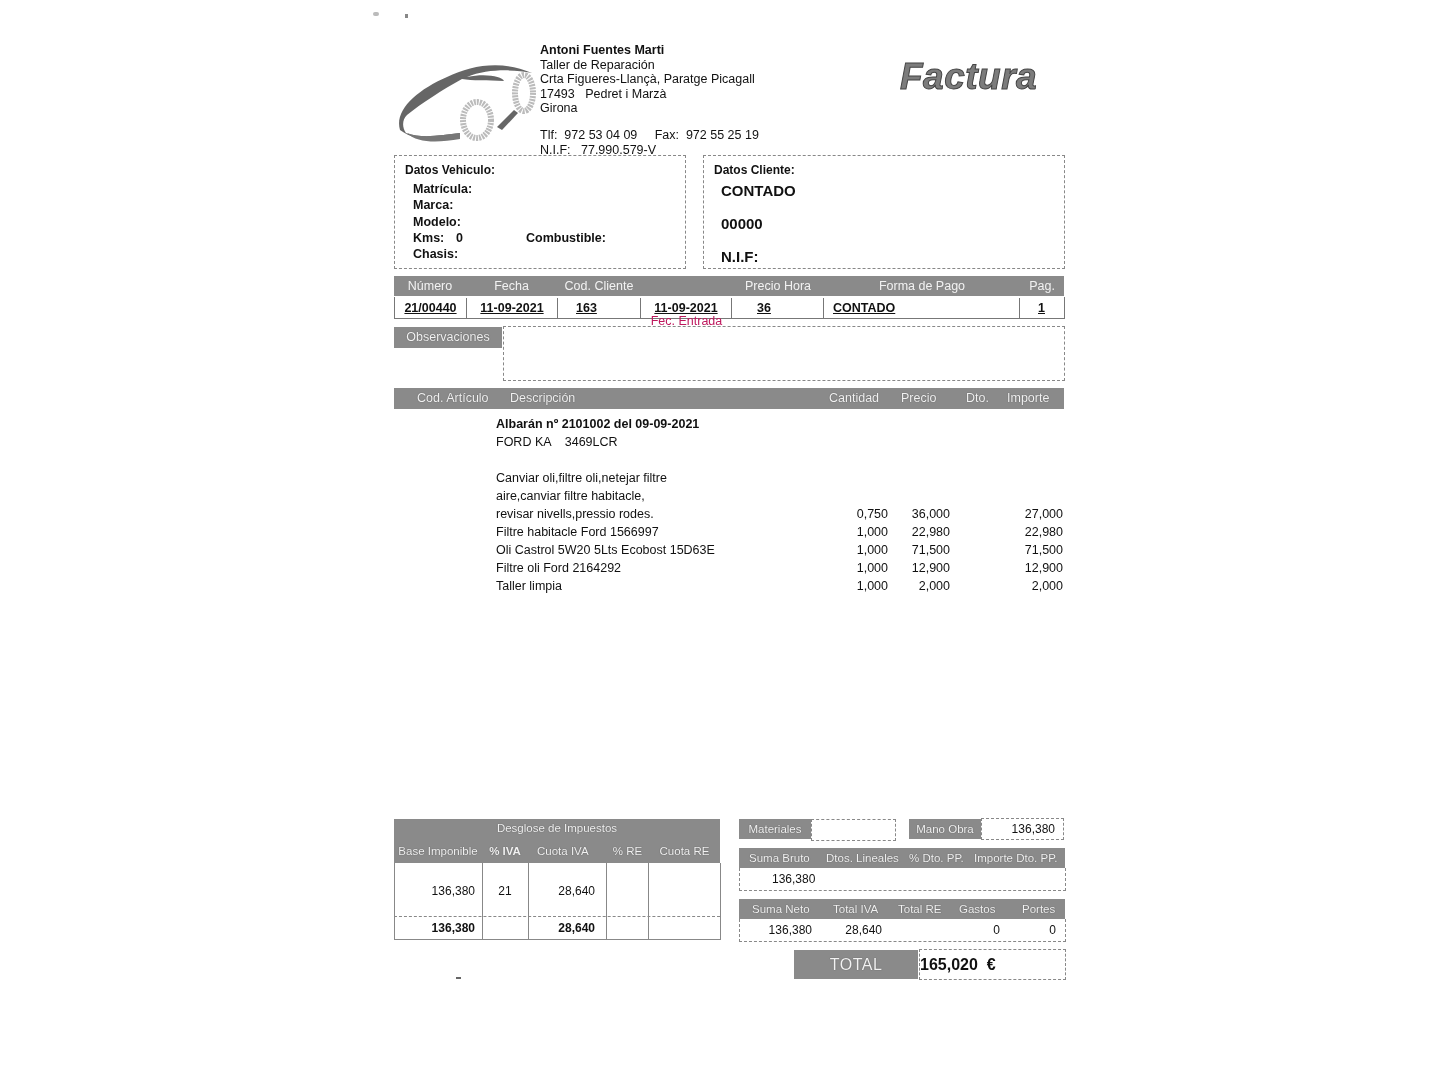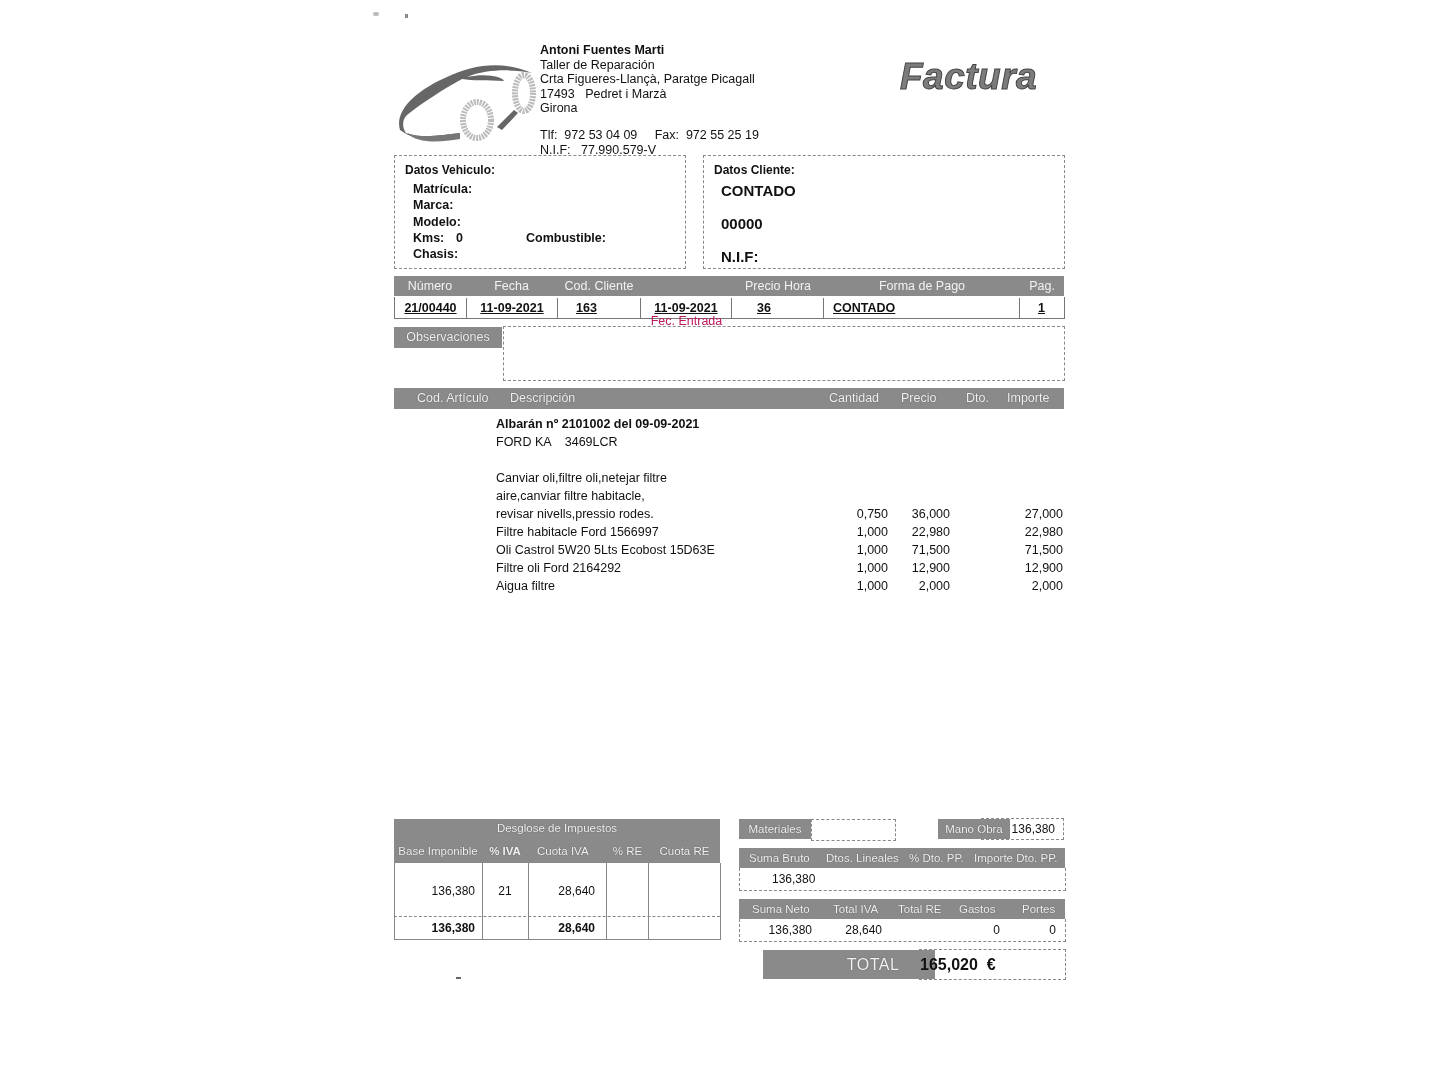--- a/index.html
+++ b/index.html
@@ -125,21 +125,21 @@
 <div class="item" style="left:496px;top:543px;">Oli Castrol 5W20 5Lts Ecobost 15D63E</div>
 <div class="item num" style="left:820px;top:543px;width:68px;">1,000</div>
 <div class="item num" style="left:890px;top:543px;width:60px;">71,500</div>
 <div class="item num" style="left:990px;top:543px;width:73px;">71,500</div>
 
 <div class="item" style="left:496px;top:561px;">Filtre oli Ford 2164292</div>
 <div class="item num" style="left:820px;top:561px;width:68px;">1,000</div>
 <div class="item num" style="left:890px;top:561px;width:60px;">12,900</div>
 <div class="item num" style="left:990px;top:561px;width:73px;">12,900</div>
 
-<div class="item" style="left:496px;top:579px;">Aigua filtre</div>
+<div class="item" style="left:496px;top:579px;">Taller limpia</div>
 <div class="item num" style="left:820px;top:579px;width:68px;">1,000</div>
 <div class="item num" style="left:890px;top:579px;width:60px;">2,000</div>
 <div class="item num" style="left:990px;top:579px;width:73px;">2,000</div>
 
 <div class="abs gray small" style="left:394px;top:819px;width:326px;height:44px;">
   <div class="abs" style="left:0;top:3px;width:326px;text-align:center;">Desglose de Impuestos</div>
   <div class="abs" style="left:0;top:26px;width:88px;text-align:center;">Base Imponible</div>
   <div class="abs" style="left:88px;top:26px;width:46px;text-align:center;font-weight:bold;">% IVA</div>
   <div class="abs" style="left:143px;top:26px;width:78px;text-align:left;">Cuota IVA</div>
   <div class="abs" style="left:212px;top:26px;width:43px;text-align:center;">% RE</div>
@@ -154,21 +154,21 @@
 
 <div class="item num" style="left:398px;top:884px;width:77px;font-size:12px;">136,380</div>
 <div class="item" style="left:482px;top:884px;width:46px;text-align:center;font-size:12px;">21</div>
 <div class="item num" style="left:530px;top:884px;width:65px;font-size:12px;">28,640</div>
 <div class="item num" style="left:398px;top:921px;width:77px;font-size:12px;font-weight:bold;">136,380</div>
 <div class="item num" style="left:530px;top:921px;width:65px;font-size:12px;font-weight:bold;">28,640</div>
 
 <div class="abs gray small" style="left:739px;top:819px;width:72px;height:20px;line-height:20px;text-align:center;">Materiales</div>
 <div class="abs dashed" style="left:811px;top:819px;width:83px;height:20px;"></div>
 
-<div class="abs gray small" style="left:909px;top:819px;width:72px;height:20px;line-height:20px;text-align:center;margin-left:29px;">Mano Obra</div>
+<div class="abs gray small" style="left:909px;top:819px;width:72px;height:20px;line-height:20px;text-align:center;">Mano Obra</div>
 <div class="abs dashed small num" style="left:981px;top:818px;width:73px;height:20px;line-height:20px;padding-right:8px;font-size:12px;">136,380</div>
 
 <div class="abs gray small" style="left:739px;top:848px;width:326px;height:20px;line-height:20px;">
   <span class="abs" style="left:10px;">Suma Bruto</span>
   <span class="abs" style="left:87px;">Dtos. Lineales</span>
   <span class="abs" style="left:170px;">% Dto. PP.</span>
   <span class="abs" style="left:235px;">Importe Dto. PP.</span>
 </div>
 <div class="abs dashed" style="left:739px;top:868px;width:325px;height:22px;border-top:none;">
   <span class="abs" style="left:32px;top:4px;font-size:12px;">136,380</span>
@@ -182,14 +182,14 @@
   <span class="abs" style="left:283px;">Portes</span>
 </div>
 <div class="abs dashed" style="left:739px;top:919px;width:325px;height:22px;border-top:none;font-size:12px;">
   <span class="abs num" style="left:0;top:4px;width:72px;">136,380</span>
   <span class="abs num" style="left:78px;top:4px;width:64px;">28,640</span>
   <span class="abs num" style="left:150px;top:4px;width:55px;"></span>
   <span class="abs num" style="left:210px;top:4px;width:50px;">0</span>
   <span class="abs num" style="left:270px;top:4px;width:46px;">0</span>
 </div>
 
-<div class="abs gray" style="left:763px;top:950px;width:124px;height:29px;line-height:29px;text-align:center;font-size:16px;letter-spacing:0.5px;padding-left:48px;">TOTAL</div>
+<div class="abs gray" style="left:794px;top:950px;width:124px;height:29px;line-height:29px;text-align:center;font-size:16px;letter-spacing:0.5px;">TOTAL</div>
 <div class="abs dashed" style="left:919px;top:949px;width:137px;height:29px;line-height:29px;padding-right:8px;font-size:16px;font-weight:bold;white-space:pre;">165,020  €</div>
 
 </body></html>

